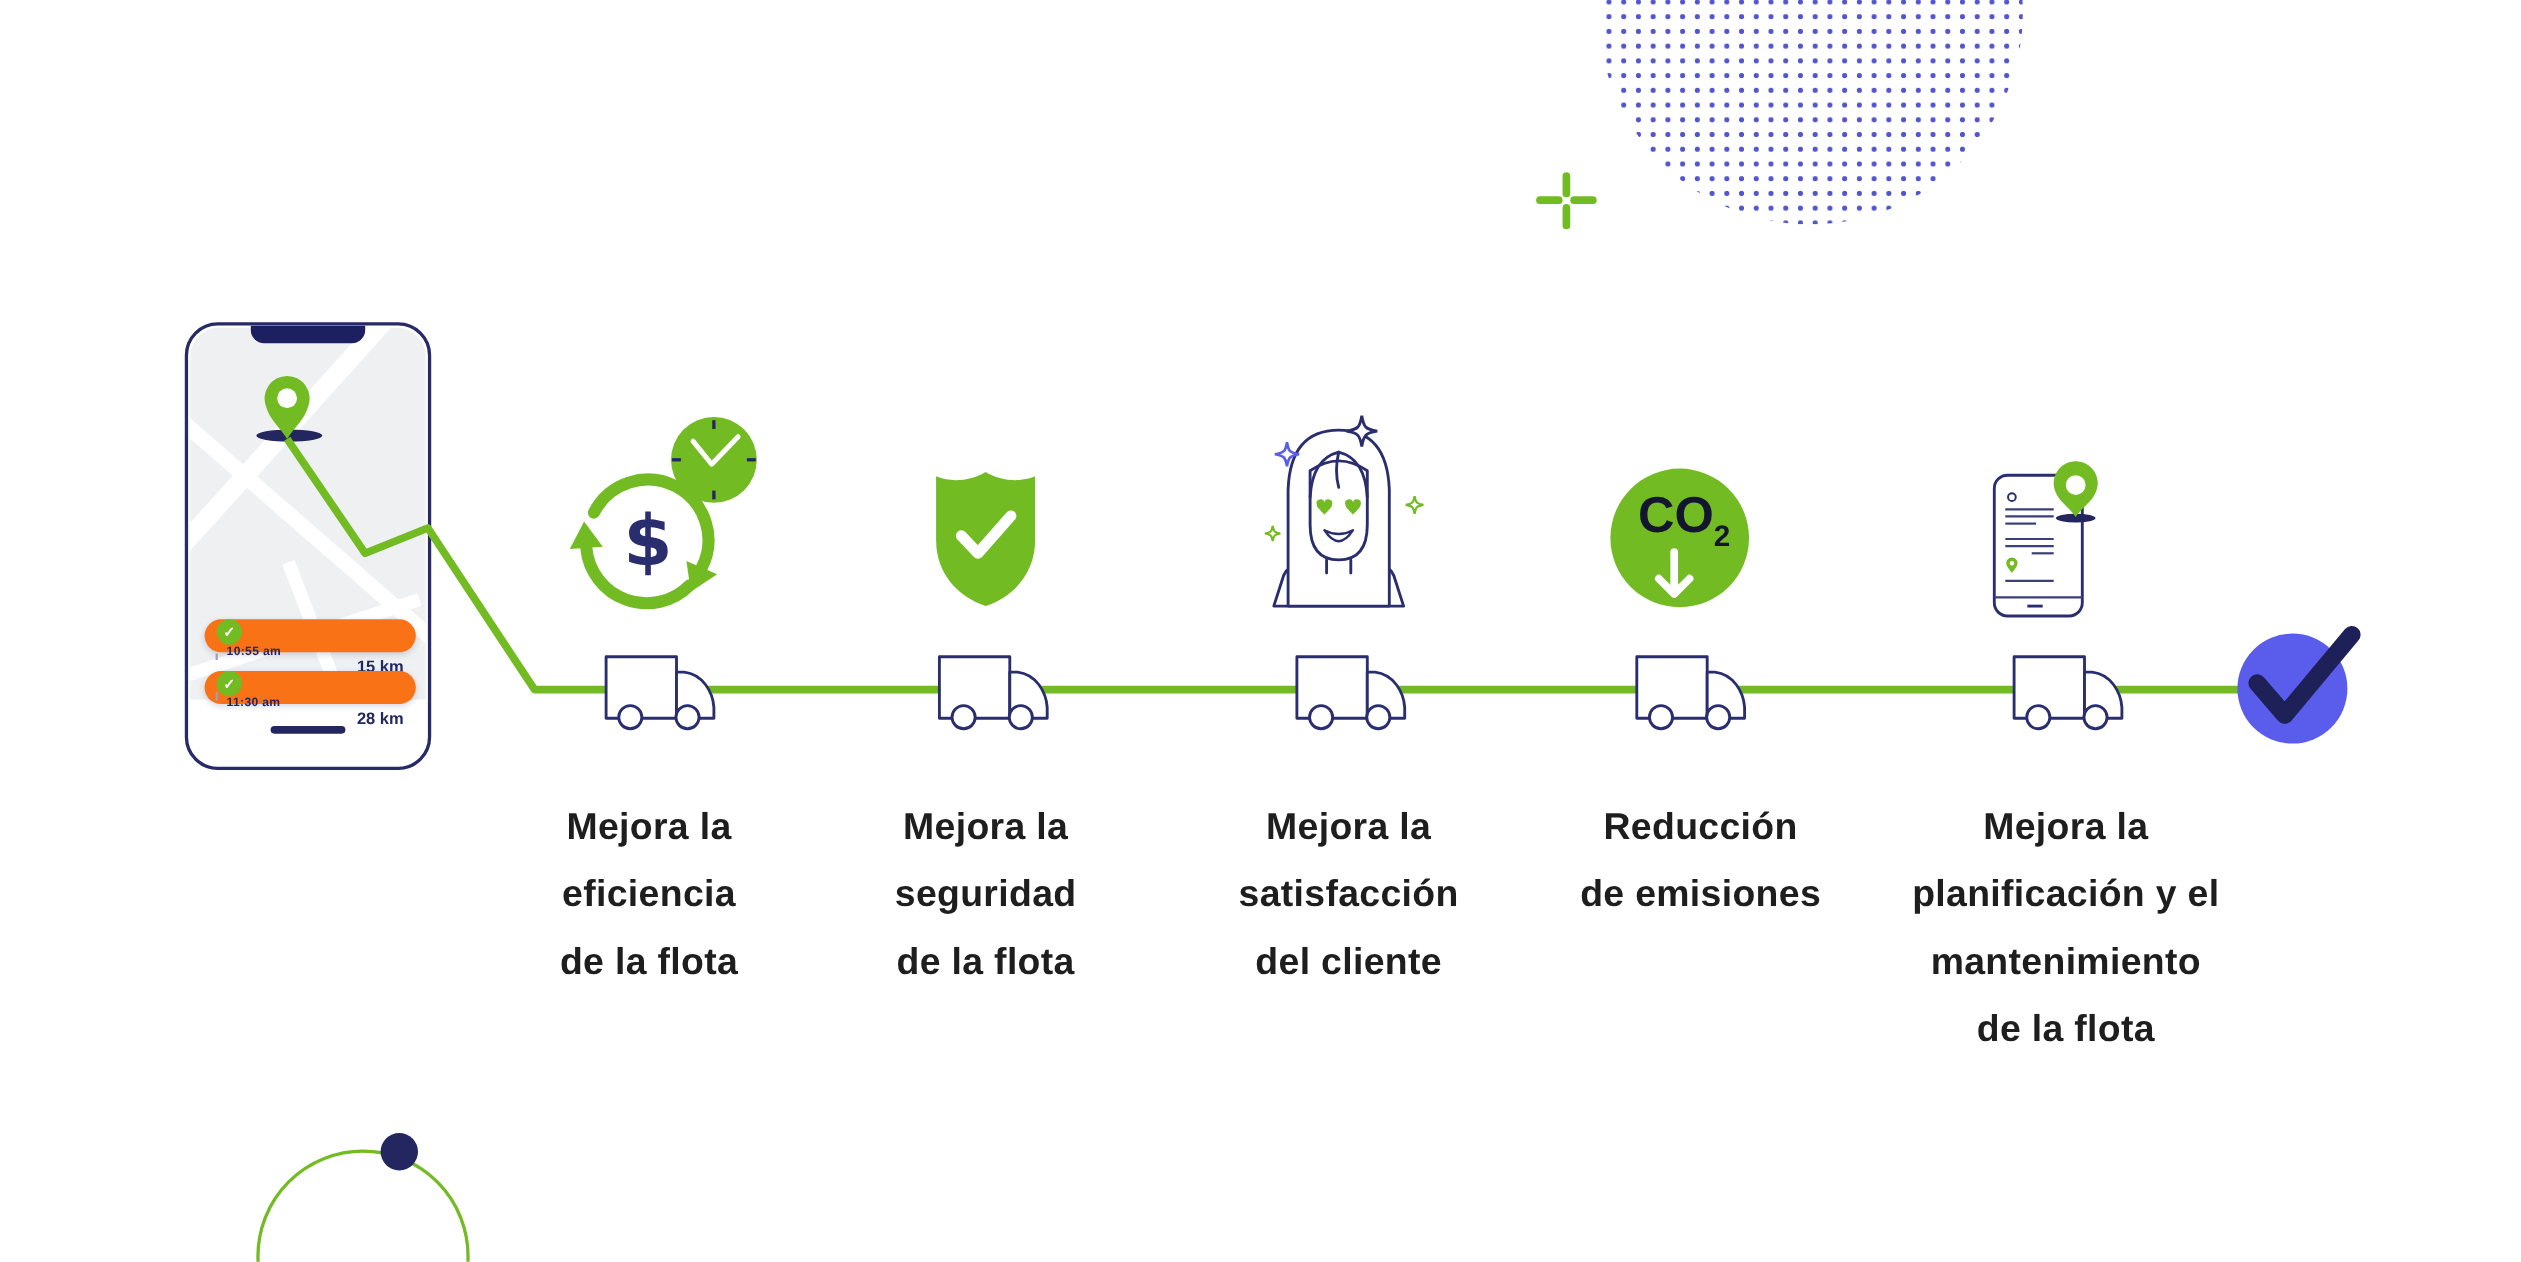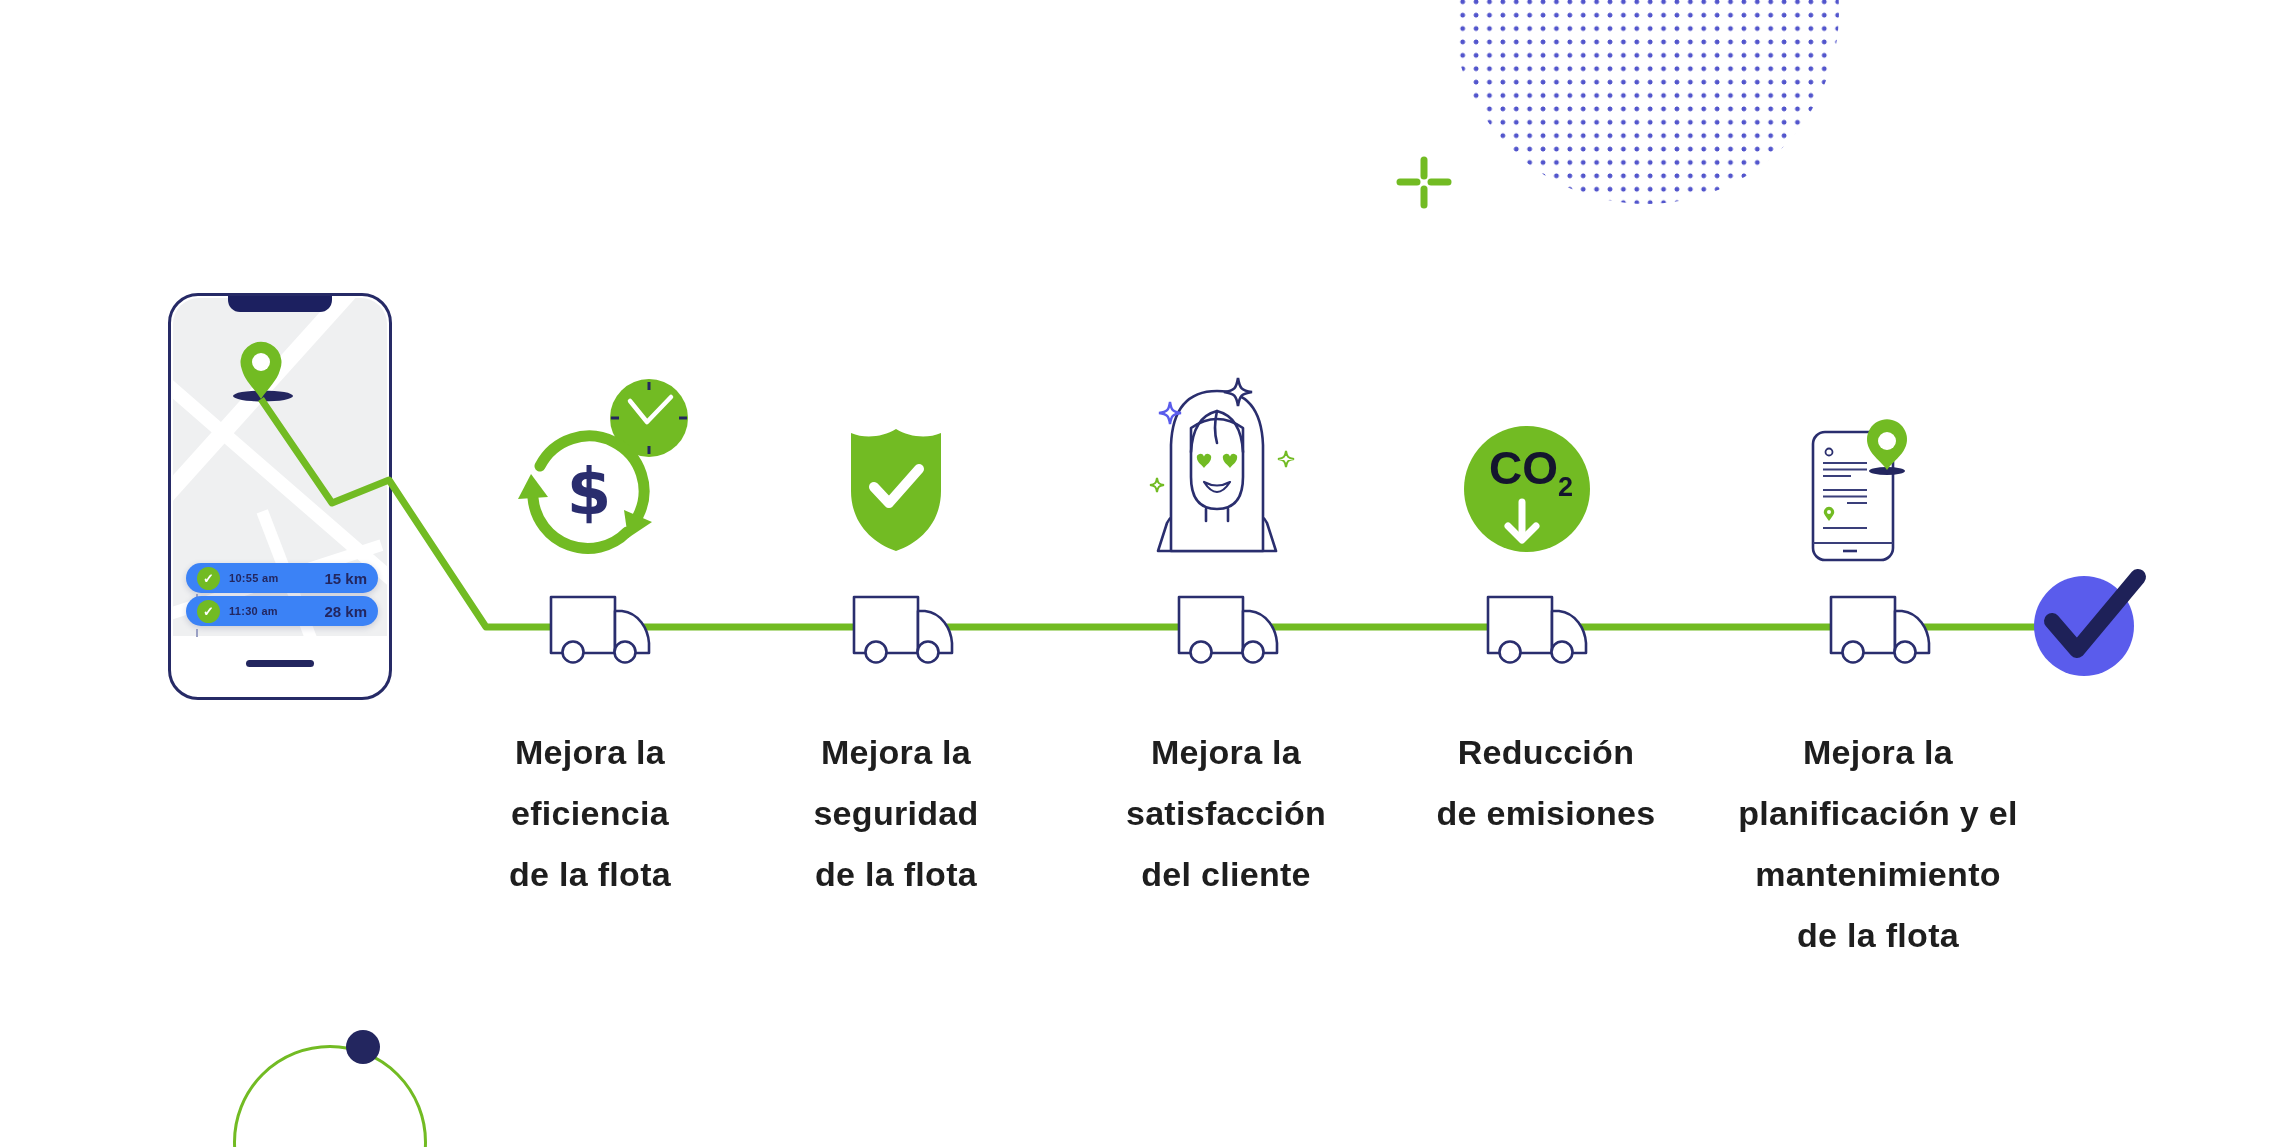--- a/index.html
+++ b/index.html
@@ -38,22 +38,22 @@
   .notch{
     position:absolute;top:0;left:50%;transform:translateX(-50%);
     width:104px;height:16px;background:#1c2060;border-radius:0 0 12px 12px;
   }
   .home-bar{
     position:absolute;bottom:30px;left:50%;transform:translateX(-50%);
     width:68px;height:7px;background:#23265f;border-radius:4px;
   }
   .pill{
     position:absolute;left:15px;width:192px;height:30px;border-radius:15px;
-    background:#3b82f6;box-shadow:0 2px 6px rgba(30,35,90,.18);
-    display:flex;align-items:center;padding:0 11px;box-sizing:border-box;
+    background:#f97316;box-shadow:0 2px 6px rgba(30,35,90,.18);
+    display:flex;padding:0 11px;box-sizing:border-box;flex-direction:column;
   }
   .pill-check{
     width:23px;height:23px;border-radius:50%;background:#72bb23;flex:0 0 auto;
     color:#ffffff;font-size:13px;font-weight:bold;display:flex;align-items:center;justify-content:center;
   }
   .pill-check::after{content:"\2713";}
   .pill-time{margin-left:9px;font-size:11px;font-weight:bold;color:#23265f;letter-spacing:.3px;}
   .pill-km{margin-left:auto;font-size:15px;font-weight:bold;color:#23265f;}
   .dash-link{position:absolute;left:25px;width:0;border-left:2px dashed #9aa0c4;}
 
@@ -81,21 +81,21 @@
     <div class="road" style="left:55px;top:140px;width:12px;height:310px;transform:rotate(72deg);"></div>
     <div class="road" style="left:128px;top:205px;width:12px;height:250px;transform:rotate(-21deg);"></div>
   </div>
   <div class="notch"></div>
   <div class="pill" style="top:267px;">
     <span class="pill-check"></span>
     <span class="pill-time">10:55 am</span>
     <span class="pill-km">15 km</span>
   </div>
   <div class="dash-link" style="top:298px;height:6px;"></div>
-  <div class="pill" style="top:300px;">
+  <div class="pill" style="top:314px;">
     <span class="pill-check"></span>
     <span class="pill-time">11:30 am</span>
     <span class="pill-km">28 km</span>
   </div>
   <div class="dash-link" style="top:333px;height:8px;"></div>
   <div class="home-bar"></div>
 </div>
 
 <svg class="abs art" viewBox="0 0 2292 1147">
 

